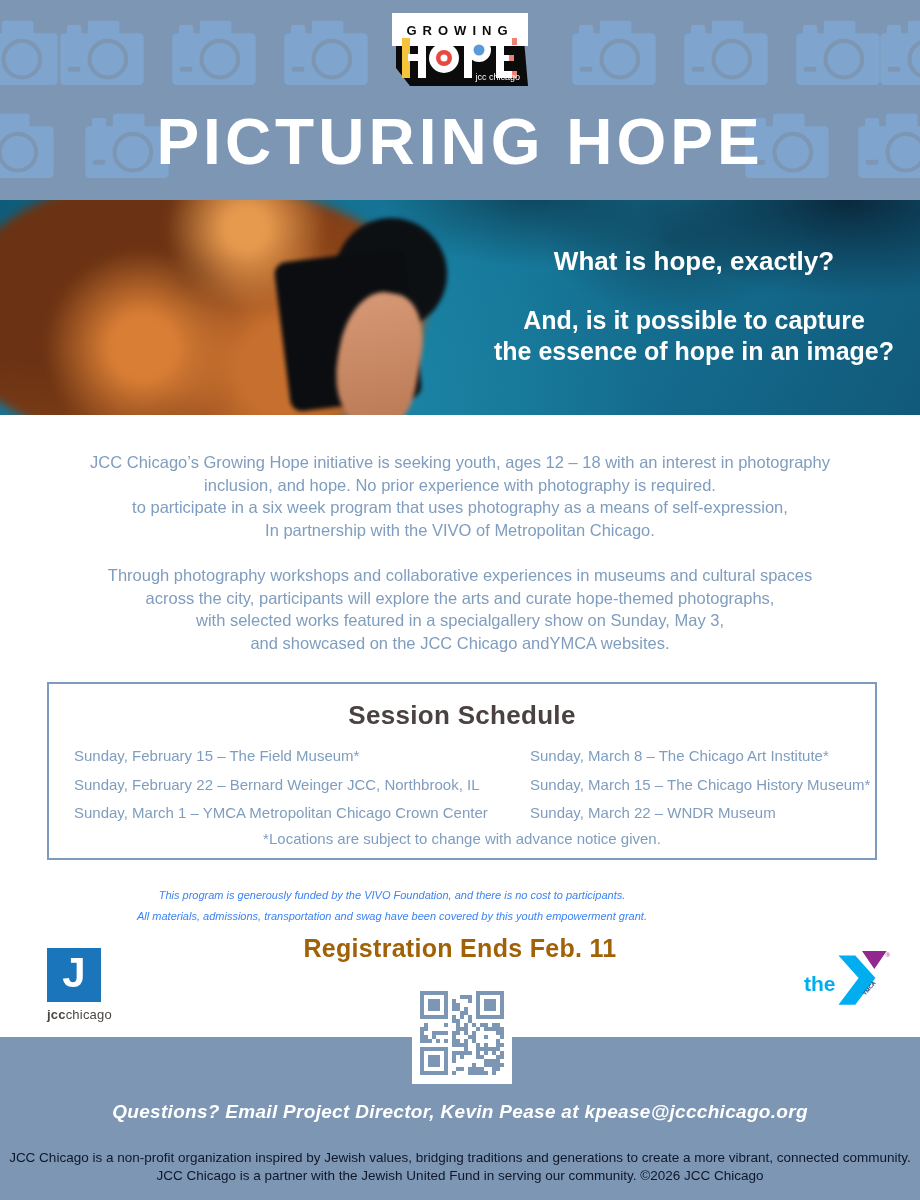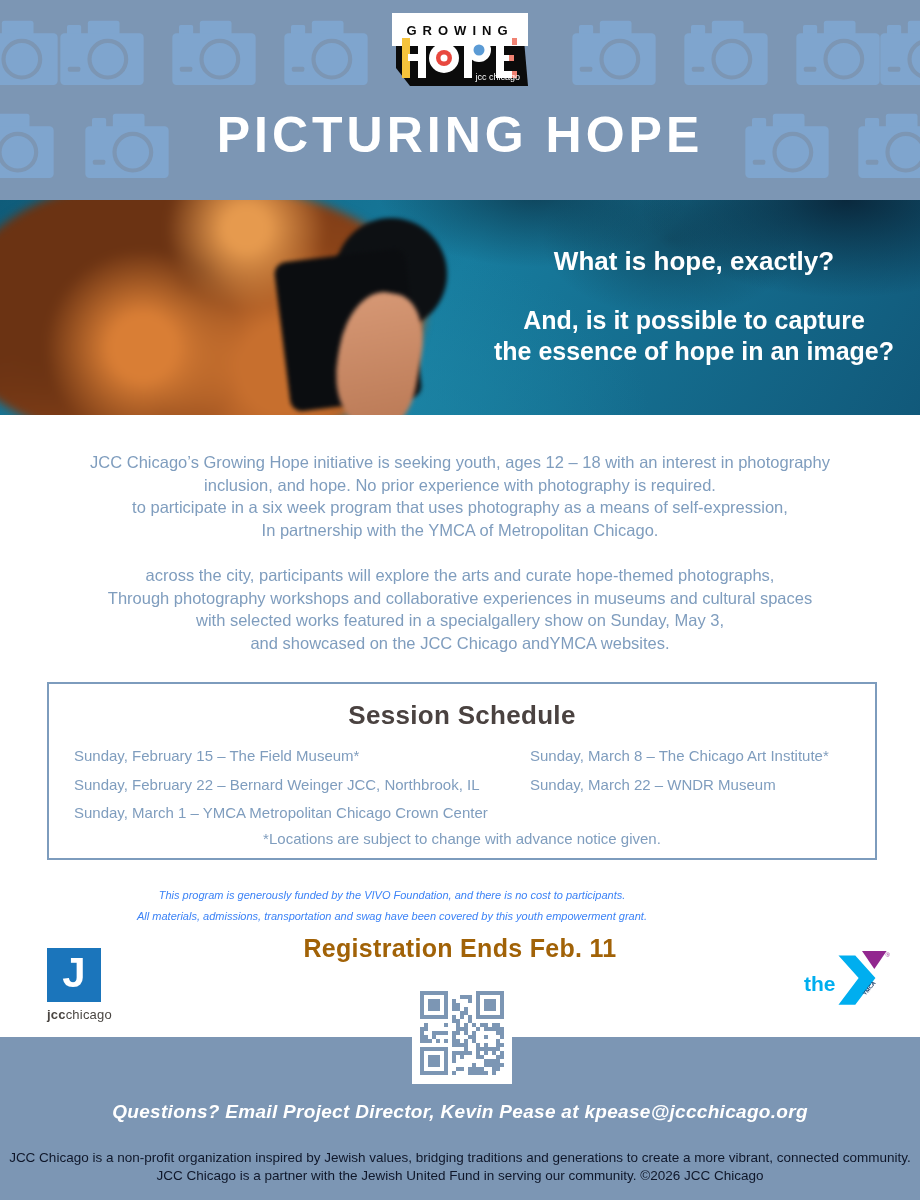--- a/index.html
+++ b/index.html
@@ -3,21 +3,21 @@
 <meta charset="utf-8">
 <style>
   html,body{margin:0;padding:0;background:#fff;}
   .page{position:relative;width:920px;height:1200px;overflow:hidden;background:#fff;
         font-family:"Liberation Sans",sans-serif;}
 
   
   .banner{position:absolute;left:0;top:0;width:920px;height:200px;background:#7C96B4;overflow:hidden;}
   .cam{position:absolute;}
   .banner-title{position:absolute;left:0;top:110px;width:920px;text-align:center;
-    color:#fff;font-size:50px;font-weight:800;letter-spacing:4px;z-index:3;line-height:1;}
+    color:#fff;font-size:64px;font-weight:800;letter-spacing:4px;z-index:3;line-height:1;}
   .gh-logo{position:absolute;left:50%;transform:translateX(-50%);top:10px;width:156px;height:80px;z-index:4;}
 
   
   .photo{position:absolute;left:0;top:200px;width:920px;height:215px;overflow:hidden;
     background:
       radial-gradient(ellipse 320px 150px at 92% 0%, rgba(8,30,48,.85), transparent 65%),
       radial-gradient(ellipse 260px 130px at 58% -5%, rgba(10,40,58,.7), transparent 60%),
       radial-gradient(ellipse 200px 120px at 73% 18%, rgba(12,45,62,.5), transparent 65%),
       radial-gradient(ellipse 560px 260px at 25% 100%, #1E88A8, transparent 75%),
       linear-gradient(120deg,#0F5C7A,#177C9E 48%,#11597A);}
@@ -223,39 +223,40 @@
         <div>the essence of hope in an image?</div>
       </div>
     </div>
   </div>
 
   <div class="content">
     <div class="para">
       <div>JCC Chicago’s Growing Hope initiative is seeking youth, ages 12 – 18 with an interest in photography</div>
       <div>inclusion, and hope. No prior experience with photography is required.</div>
       <div>to participate in a six week program that uses photography as a means of self-expression,</div>
-      <div>In partnership with the YMCA of Metropolitan Chicago.</div>
+      <div>In partnership with the VIVO of Metropolitan Chicago.</div>
     </div>
     <div class="para second">
+      <div>Through photography workshops and collaborative experiences in museums and cultural spaces</div>
       <div>across the city, participants will explore the arts and curate hope-themed photographs,</div>
-      <div>Through photography workshops and collaborative experiences in museums and cultural spaces</div>
       <div>with selected works featured in a specialgallery show on Sunday, May 3,</div>
       <div>and showcased on the JCC Chicago andYMCA websites.</div>
     </div>
   </div>
 
   <div class="schedule">
     <div class="schedule-title">Session Schedule</div>
     <div class="col col-left">
       <div>Sunday, February 15 – The Field Museum*</div>
       <div>Sunday, February 22 – Bernard Weinger JCC, Northbrook, IL</div>
       <div>Sunday, March 1 – YMCA Metropolitan Chicago Crown Center</div>
     </div>
     <div class="col col-right">
       <div>Sunday, March 8 – The Chicago Art Institute*</div>
+      <div>Sunday, March 15 – The Chicago History Museum*</div>
       <div>Sunday, March 22 – WNDR Museum</div>
     </div>
     <div class="footnote">*Locations are subject to change with advance notice given.</div>
   </div>
 
   <div class="funding">
     <div>This program is generously funded by the VIVO Foundation, and there is no cost to participants.</div>
     <div>All materials, admissions, transportation and swag have been covered by this youth empowerment grant.</div>
   </div>
 

